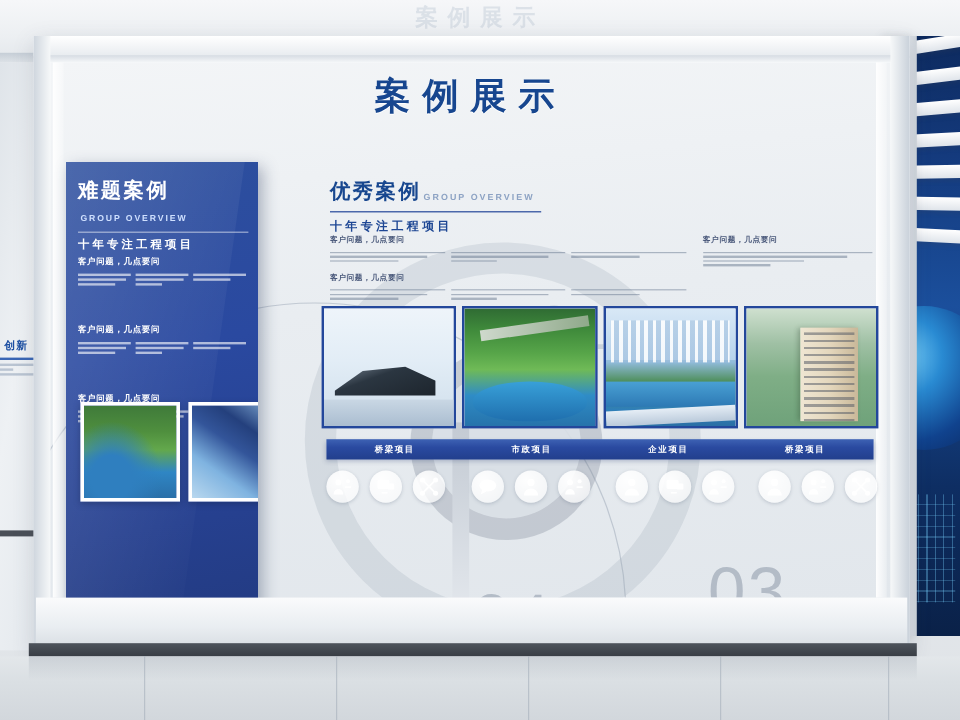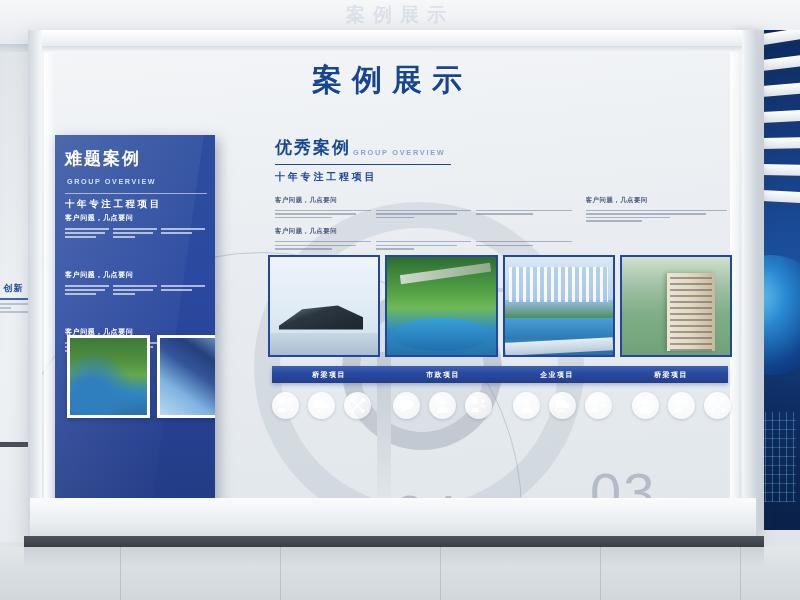--- a/index.html
+++ b/index.html
@@ -119,21 +119,21 @@
   .bp-photo { width:83px; height:83px; border:3px solid #fff; overflow:hidden;
     box-shadow:0 2px 5px rgba(20,35,70,.35); }
   .ph-park { background:
       radial-gradient(ellipse at 30% 78%,#2f7fbf 0 22%,rgba(47,127,191,0) 55%),
       linear-gradient(180deg,#3f7a3a 0%,#4f8f3e 28%,#63a84c 48%,#2f86c4 72%,#2a6fa8 100%); }
   .ph-park:after { content:""; position:absolute; }
   .ph-glass { background:
       linear-gradient(35deg,#b9d8ef 0%,#7fb3e0 28%,#33559a 52%,#24407d 70%,#8fb9e0 100%); }
 
   
-  .rc-head { position:absolute; left:275px; top:136px; width:440px; }
+  .rc-head { position:absolute; left:275px; top:148px; width:440px; }
   .rc-cn { font-size:17px; font-weight:700; color:#18478f; letter-spacing:2px;
     display:inline-block; vertical-align:bottom; }
   .rc-en { font-size:7.4px; font-weight:700; color:#8da3c4; letter-spacing:1.7px;
     display:inline-block; vertical-align:bottom; margin-left:2px; padding-bottom:2px; }
   .rc-rule { height:1.4px; background:#25479a; margin:5px 0 5px 0; width:176px; }
   .rc-sub { font-size:10px; font-weight:700; color:#1e4794; letter-spacing:2.8px; }
 
   .rc-textzone { position:absolute; left:275px; top:196px; width:452px; height:56px;
     display:flex; gap:14px; }
   .tz-col { flex:1; }

